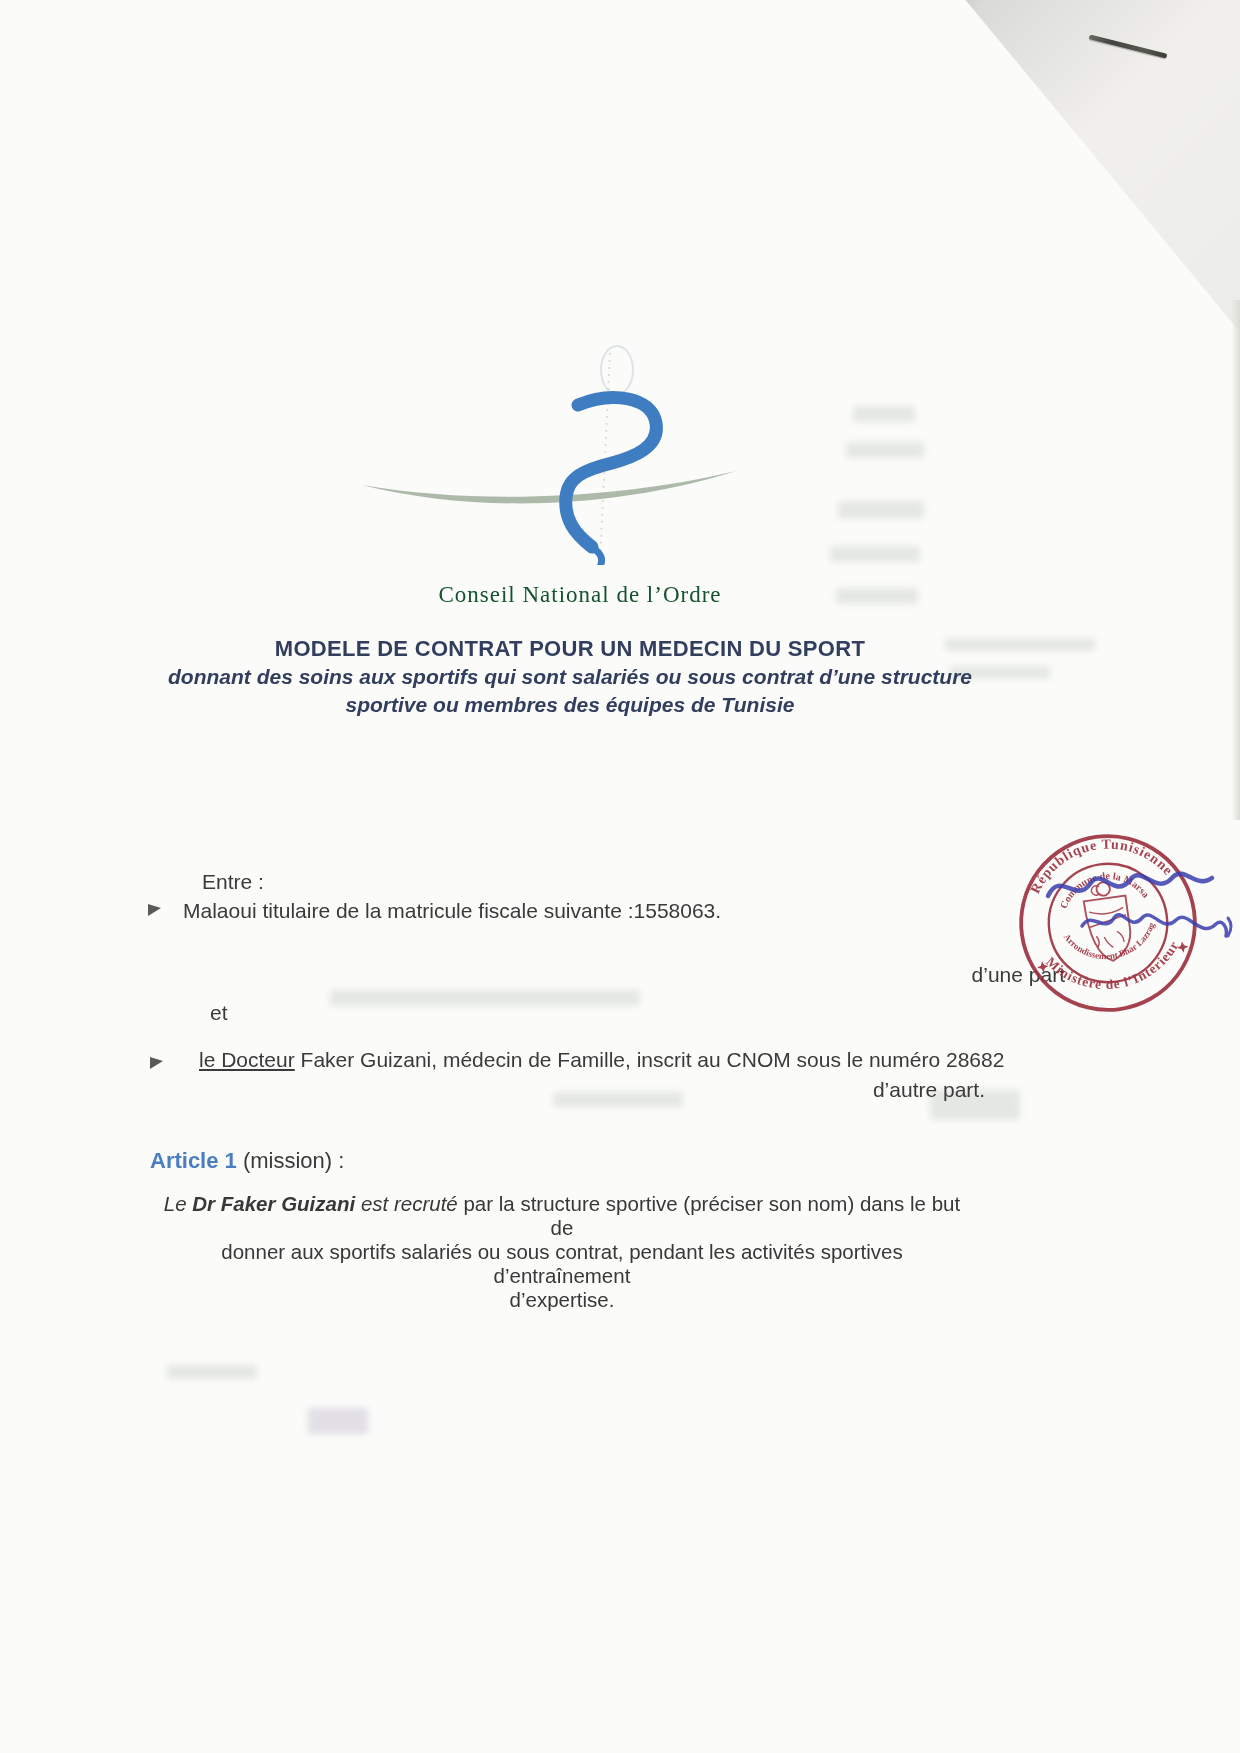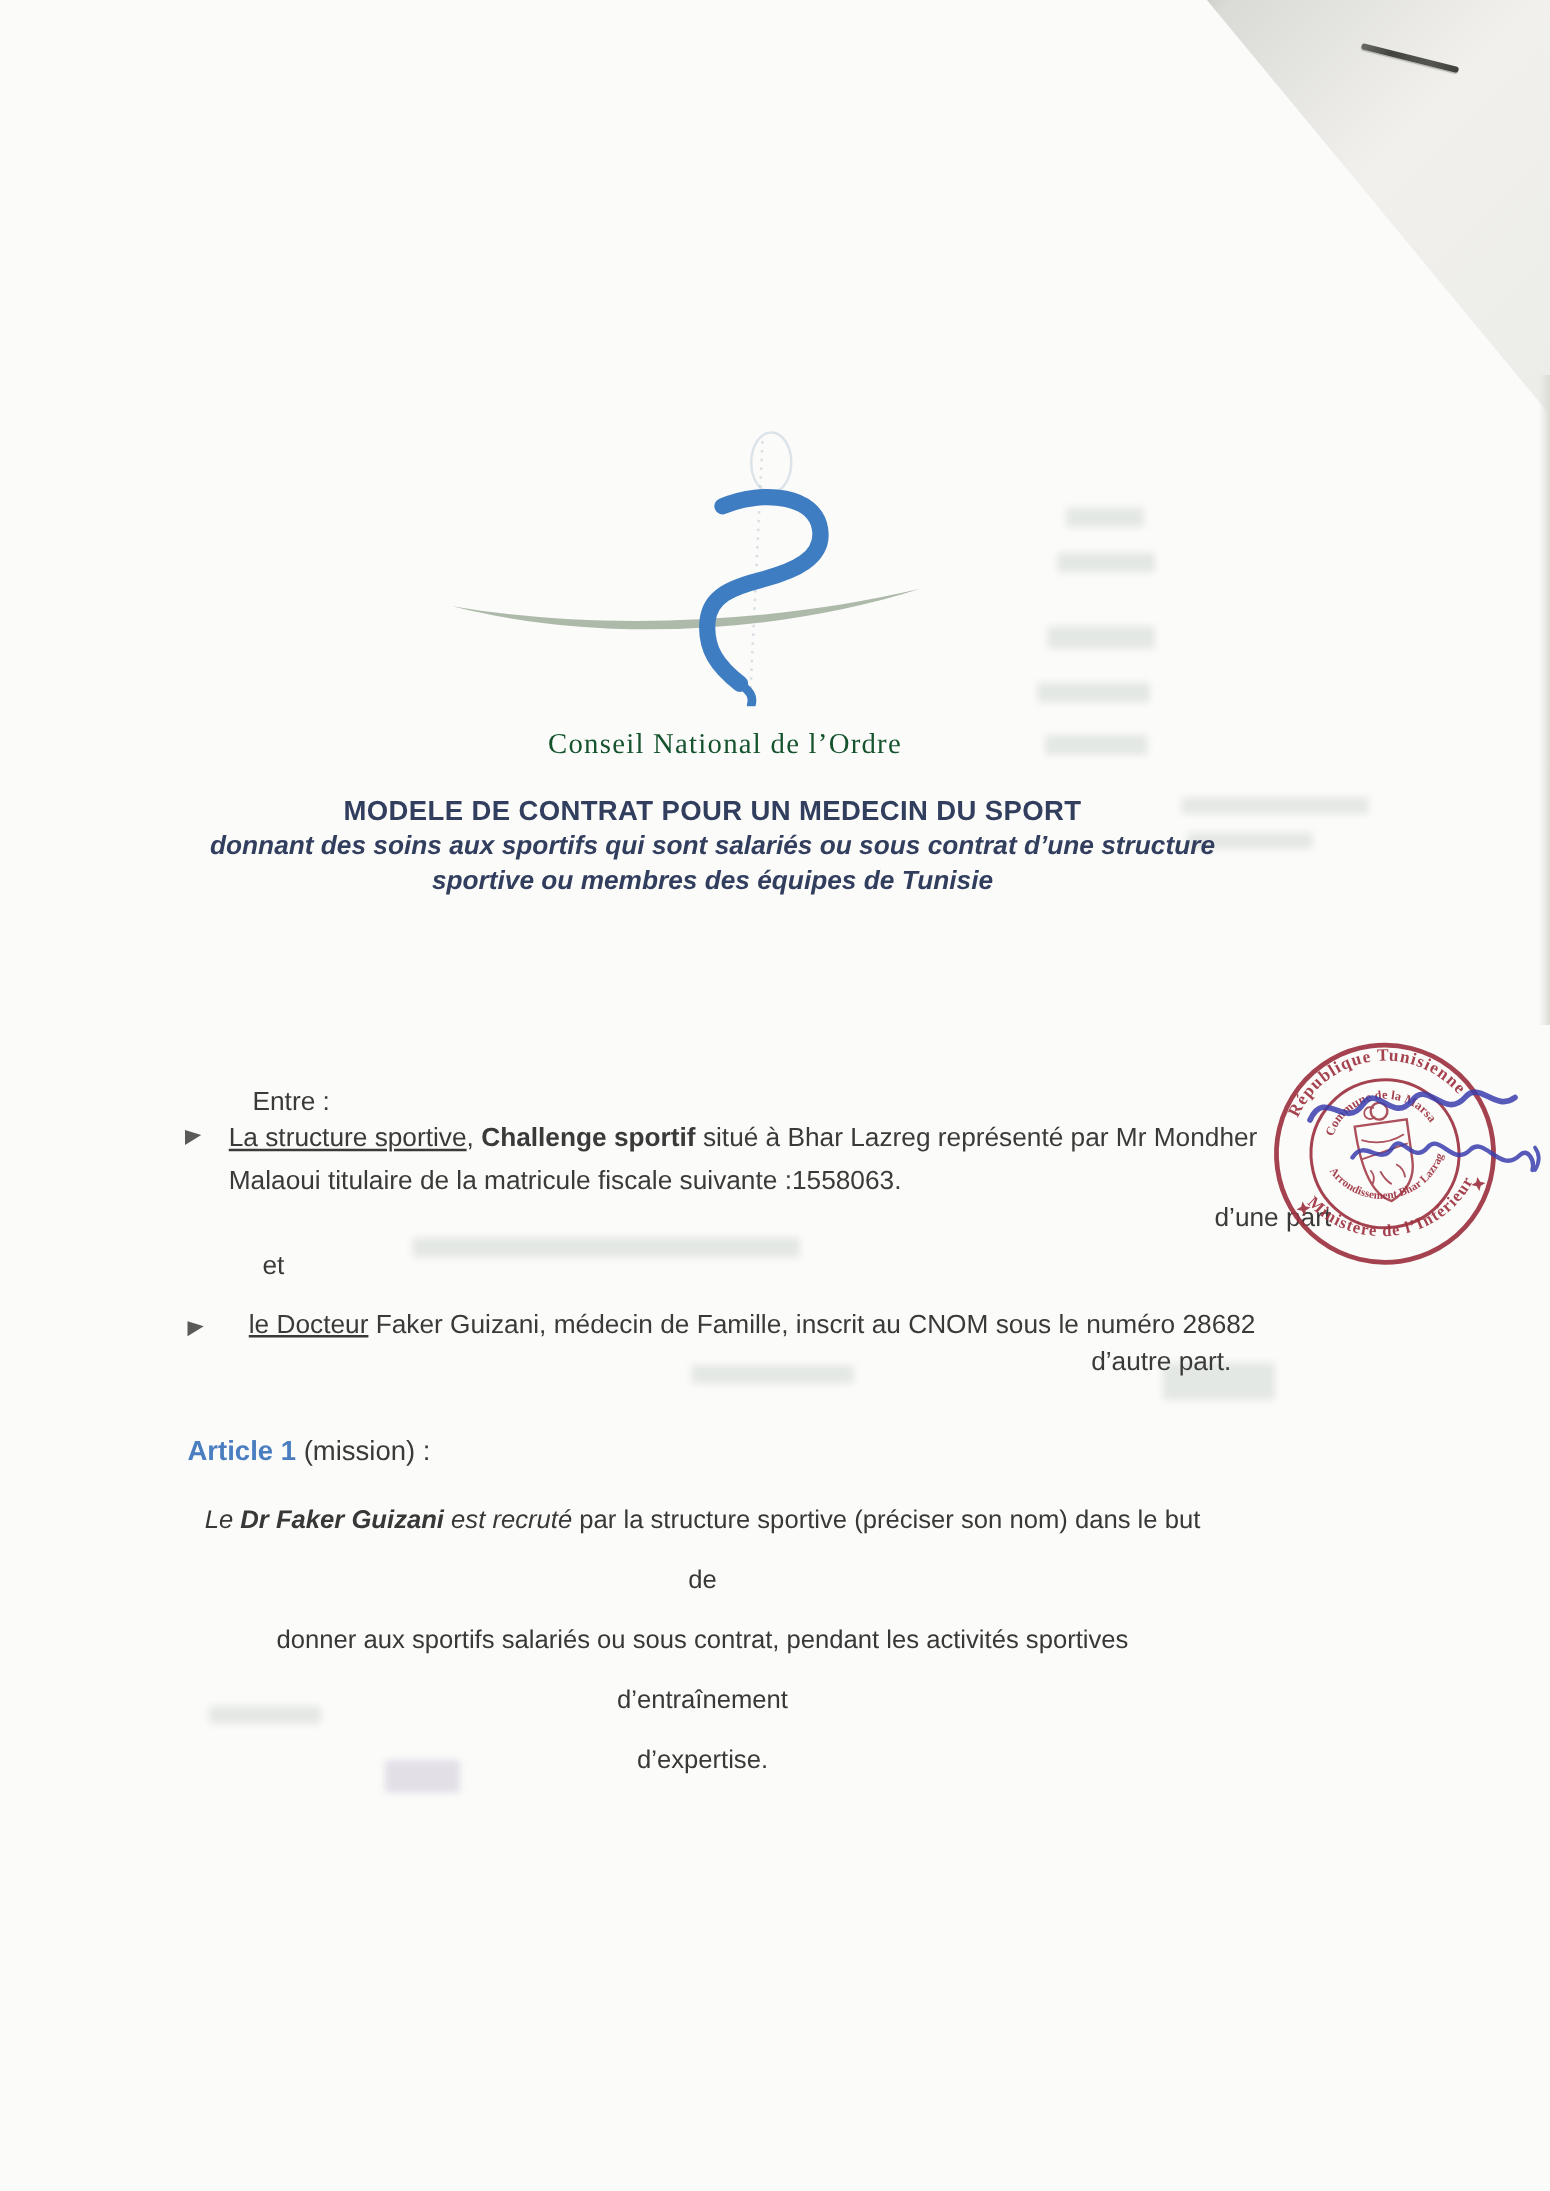--- a/index.html
+++ b/index.html
@@ -42,21 +42,21 @@
   }
   .b1-text{left:183px; top:894px; width:900px; line-height:34px; white-space:nowrap;}
   .b2-text{left:199px; top:1048px; width:900px; white-space:nowrap;}
   .dune{left:900px; top:963px; width:165px; text-align:right;}
   .dautre{left:800px; top:1078px; width:185px; text-align:right;}
   .u{text-decoration:underline;}
   .b{font-weight:bold;}
   .art-head{left:150px; top:1148px; font-size:22px;}
   .art-strong{color:#4a7ec0; font-weight:bold;}
   .para{left:152px; top:1192px; width:820px;}
-  .para .pline{text-align:center; line-height:48px; font-size:20.5px; color:#383838;}
+  .para .pline{text-align:center; line-height:24px; font-size:20.5px; color:#383838;}
   .i{font-style:italic;}
   
   .stamp{left:1003px; top:818px; transform:rotate(-8deg);}
   .ink{left:1030px; top:848px;}
   
   .corner{
     left:948px; top:0; width:292px; height:332px;
     clip-path:polygon(6% 0, 100% 0, 100% 100%);
     background:linear-gradient(315deg,#ecece9 0%,#f1f0ed 55%,#dadad6 94%,#c6c6c2 100%);
   }
@@ -104,21 +104,20 @@
   <div class="abs org-sub">Conseil National de l’Ordre</div>
 
   <div class="abs doc-title">MODELE DE CONTRAT POUR UN MEDECIN DU SPORT</div>
   <div class="abs doc-sub1">donnant des soins aux sportifs qui sont salariés ou sous contrat d’une structure</div>
   <div class="abs doc-sub2">sportive ou membres des équipes de Tunisie</div>
 
   <div class="abs bodytxt entre">Entre :</div>
 
   <div class="abs bullet-arrow" style="left:148px;top:903px;"></div>
   <div class="abs bodytxt b1-text">
-    <div><span class="u">La structure sportive</span><span>, </span><span class="b">Challenge sportif</span><span> situé à Bhar Lazreg représenté par Mr Mondher</span></div>
     <div>Malaoui titulaire de la matricule fiscale suivante :1558063.</div>
   </div>
   <div class="abs bodytxt dune">d’une part</div>
 
   <div class="abs bodytxt et">et</div>
 
   <div class="abs bullet-arrow" style="left:150px;top:1056px;"></div>
   <div class="abs bodytxt b2-text"><span class="u">le Docteur</span><span> Faker Guizani, médecin de Famille, inscrit au CNOM sous le numéro 28682</span></div>
   <div class="abs bodytxt dautre">d’autre part.</div>
 

